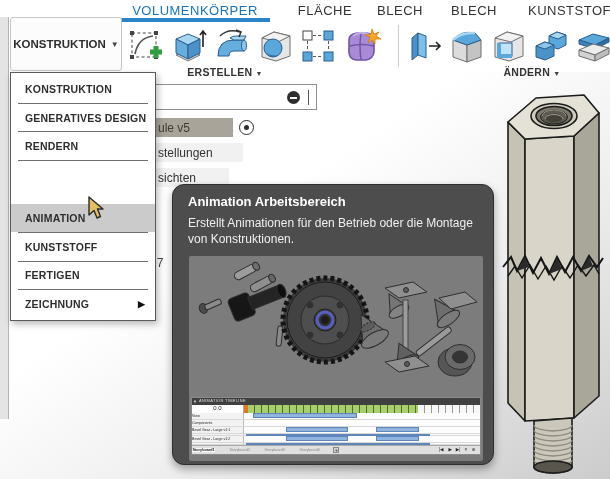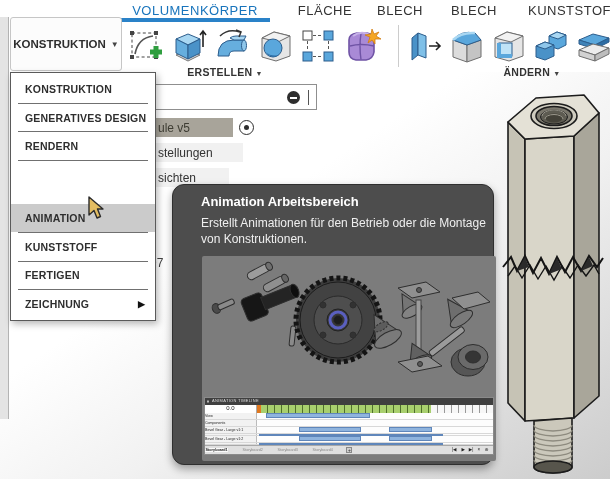--- a/index.html
+++ b/index.html
@@ -60,21 +60,21 @@
         font-size:10.5px; color:#2e2e2e; letter-spacing:.2px; cursor:default; }
   .mi.hl { background:#cbcbcb;margin-top:43px; }
   .mi .sub { margin-left:auto; margin-right:10px; font-size:9px; color:#111; }
   .msep { height:1px; background:#707070; margin:0 7px; }
 
   #cursor { position:absolute; left:86px; top:196px; z-index:60; }
 
   
   #tooltip { position:absolute; left:172px; top:184px; width:322px; height:281px; z-index:40;
              background:#4d4d4d; border:1px solid #2f2f2f; border-radius:12px;
-             box-shadow:0 4px 9px rgba(0,0,0,.35); padding:9px 28px; color:#fff; }
+             box-shadow:0 4px 9px rgba(0,0,0,.35); padding:9px 15px; color:#fff; }
   #tt-title { font-size:13px; font-weight:bold; margin-bottom:7px; }
   #tt-body  { font-size:12px; font-weight:normal; color:#efefef; line-height:1.32; width:292px; }
   #tt-preview { position:relative; margin-top:8px; margin-left:1px; width:294px; height:205px;
                 background:#7c7c7c; overflow:hidden; border-radius:2px; }
 
   
   #tl { position:absolute; left:2px; right:2px; bottom:6px; height:58px; background:#ececec;
         border:1px solid #8a8a8a; display:flex; flex-direction:column; font-family:"Liberation Sans",sans-serif; }
   #tl-head { height:7px; background:#3f3f3f; color:#ddd; display:flex; align-items:center; gap:2px; padding-left:2px; }
   #tl-head .dot{ width:3px; height:3px; background:#bbb; }

